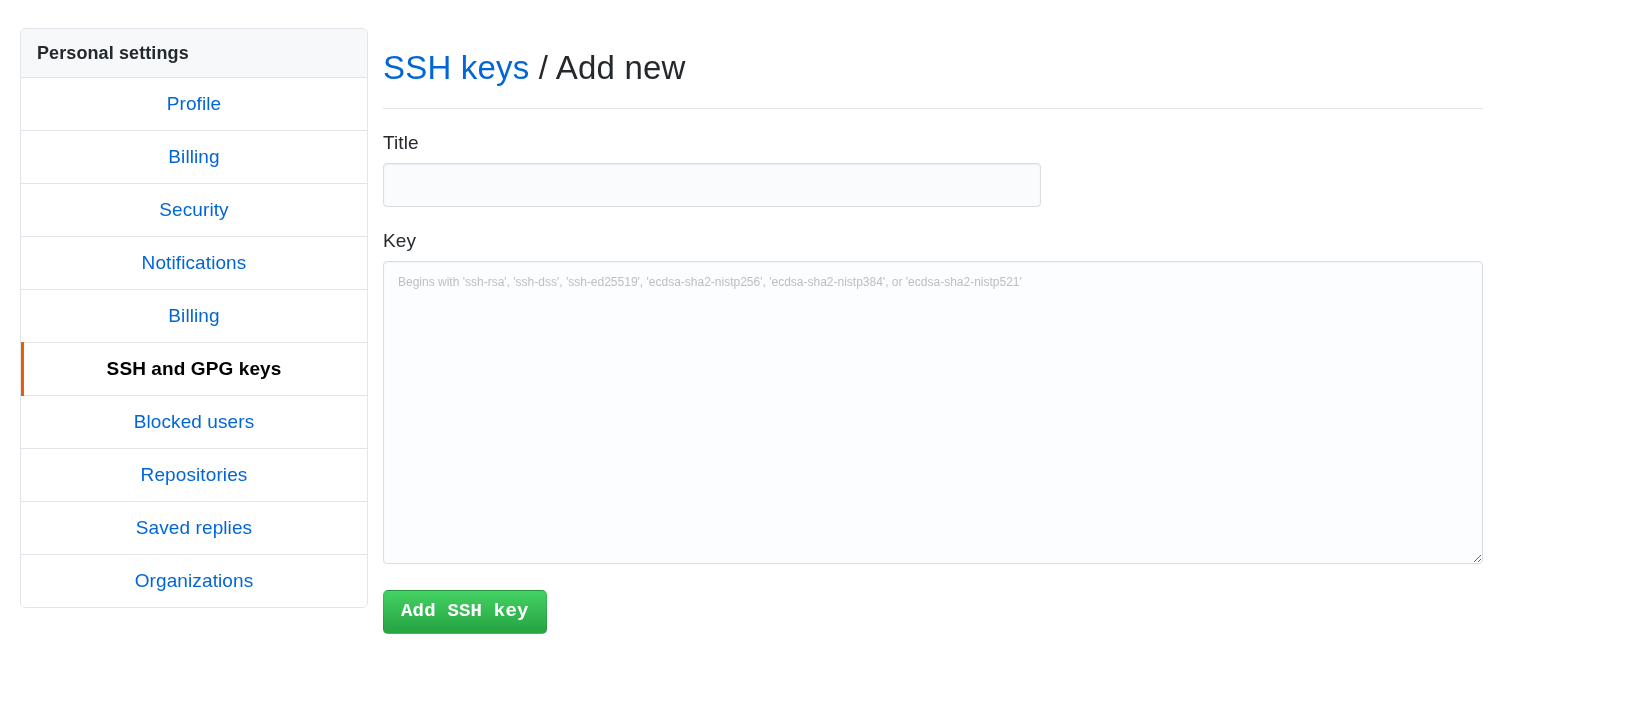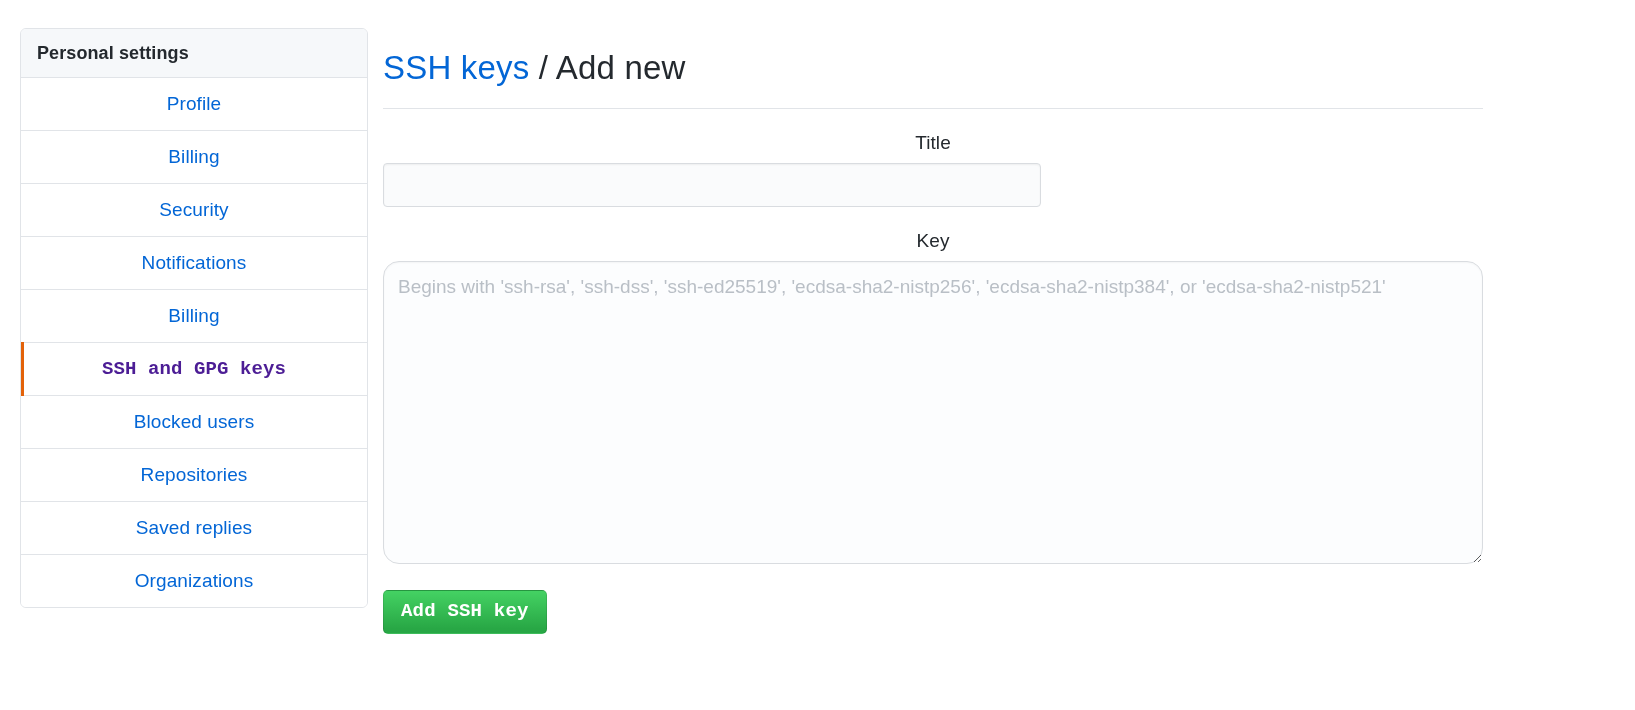--- a/index.html
+++ b/index.html
@@ -45,24 +45,23 @@
     border-bottom: 1px solid #e1e4e8;
     font-size: 19px;
     color: #0366d6;
     text-decoration: none;
     background: #ffffff;
     letter-spacing: 0.1px;
     text-align: center;
   }
   .menu-item:last-child { border-bottom: none; }
   .menu-item.selected {
-    color: #4c1d95;
+    color: #000000;
     font-weight: bold;
     background: #ffffff;
-    font-family: Liberation Mono, monospace;
   }
   .menu-item.selected::before {
     content: "";
     position: absolute;
     left: 0;
     top: -1px;
     bottom: -1px;
     width: 3px;
     background: #e36209;
   }
@@ -94,21 +93,20 @@
 
   .field-group {
     margin-top: 23px;
   }
   .field-label {
     display: block;
     font-size: 19px;
     color: #24292e;
     margin-bottom: 9px;
     letter-spacing: 0.1px;
-    text-align: center;
   }
   .text-input {
     display: block;
     box-sizing: border-box;
     width: 658px;
     height: 44px;
     padding: 8px 10px;
     font-size: 18px;
     font-family: "Liberation Sans", sans-serif;
     color: #24292e;
@@ -117,27 +115,27 @@
     border-radius: 4px;
     box-shadow: inset 0 1px 2px rgba(27,31,35,0.06);
     outline: none;
   }
   .key-area {
     display: block;
     box-sizing: border-box;
     width: 1100px;
     height: 303px;
     padding: 12px 14px;
-    font-size: 19px;
+    font-size: 12px;
     line-height: 1.4;
     font-family: "Liberation Sans", sans-serif;
     color: #404040;
     background-color: #fcfdfe;
     border: 1px solid #d9dce0;
-    border-radius: 16px;
+    border-radius: 4px;
     box-shadow: inset 0 1px 2px rgba(27,31,35,0.04);
     outline: none;
     resize: both;
     overflow: hidden;
     white-space: pre;
   }
   .key-area::placeholder {
     color: #b9bfc6;
     opacity: 1;
   }

